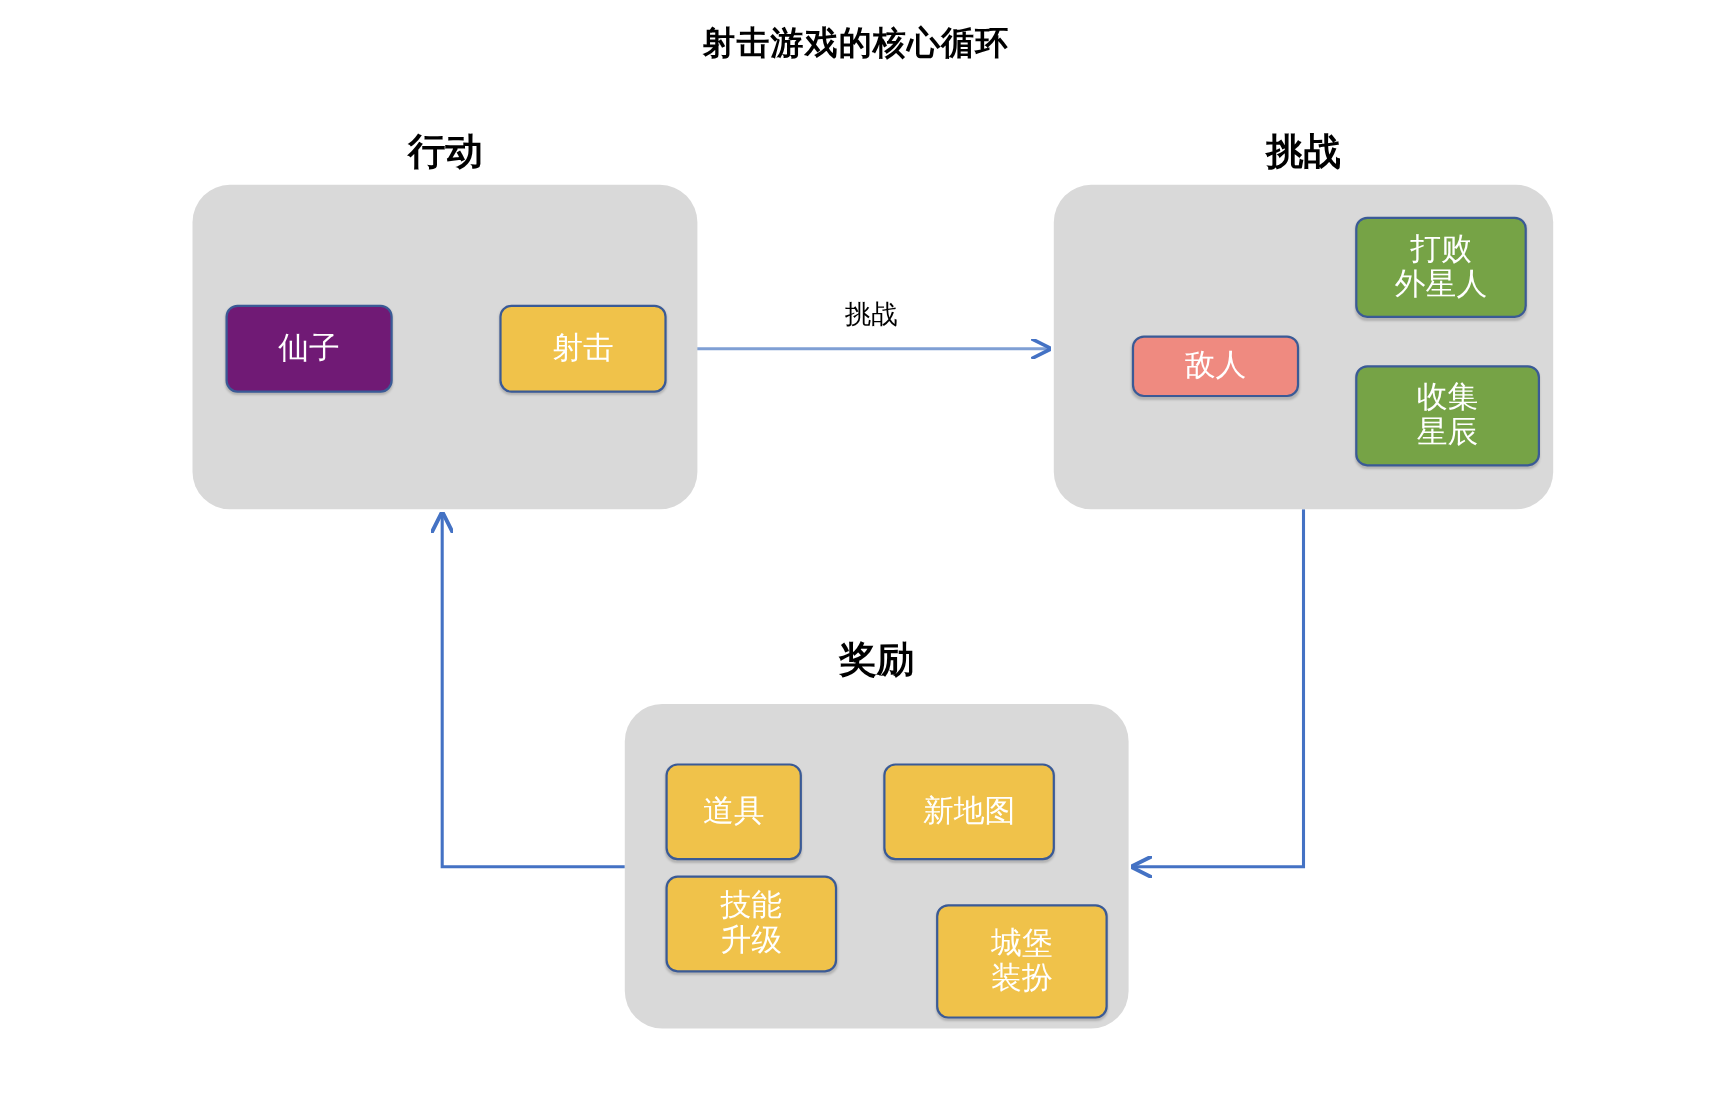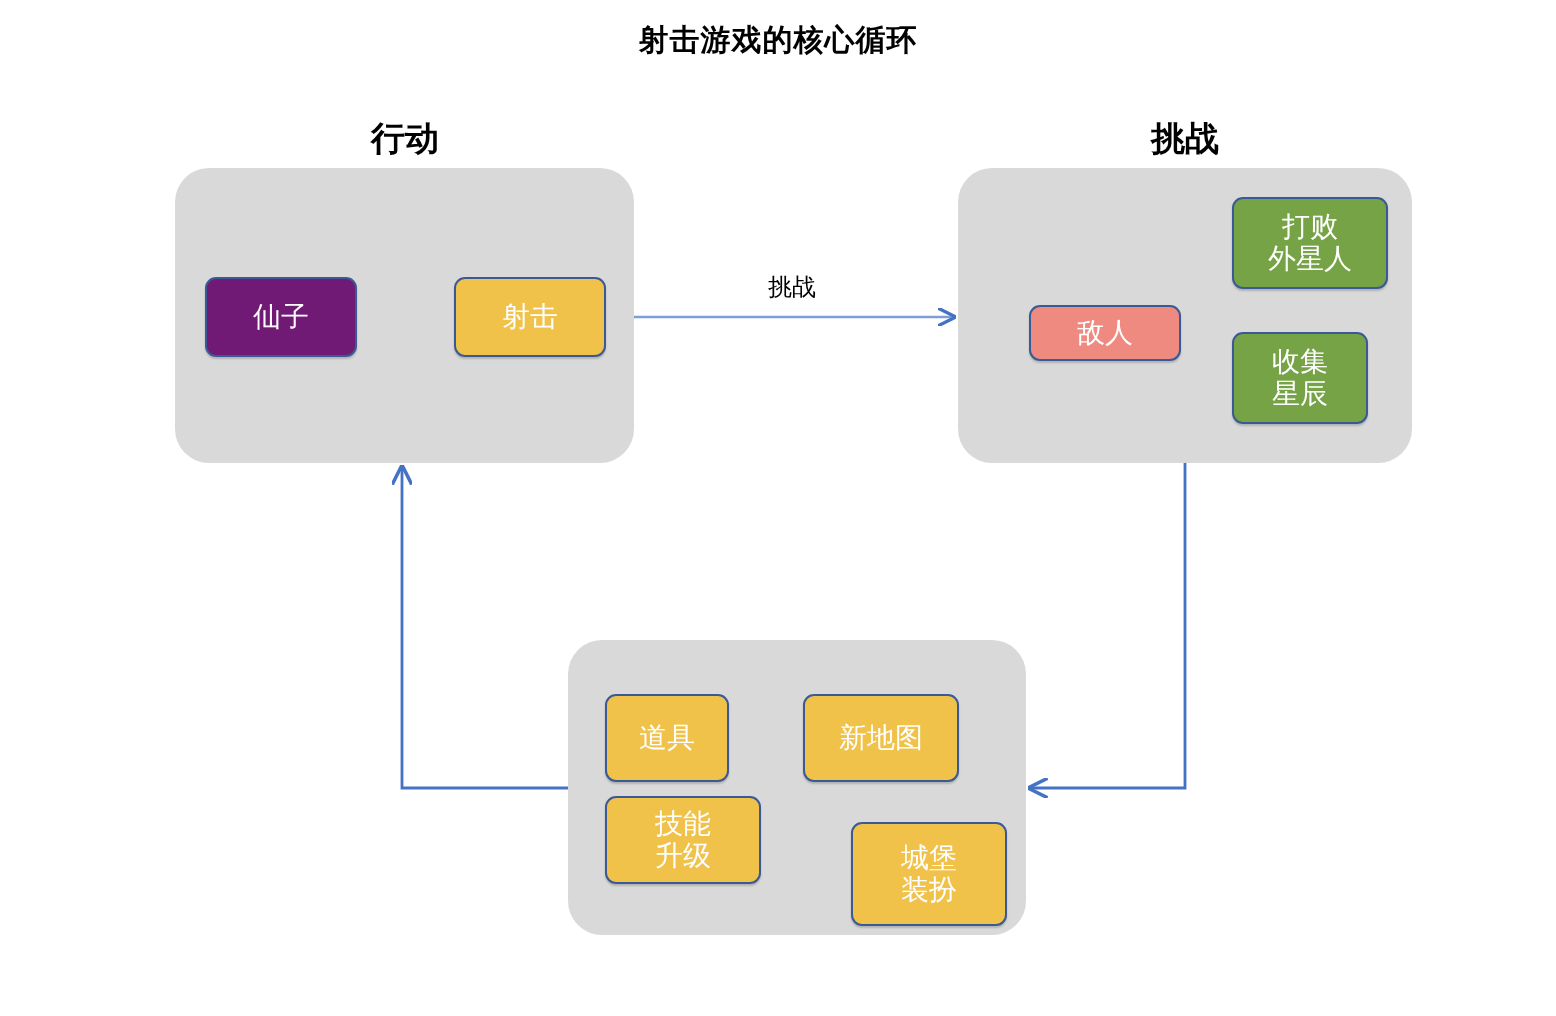--- a/index.html
+++ b/index.html
@@ -136,23 +136,24 @@
 
   <div class="group-label" style="left:1075px; top:118px; width:220px;">挑战</div>
 
   <div class="group-box" style="left:958px; top:168px; width:454px; height:295px;"></div>
 
   <div class="node red" style="left:1029px; top:277px; width:152px; height:56px;margin-top:28px;">敌人</div>
 
   <div class="node green" style="left:1232px; top:197px; width:156px; height:92px;">打败
 外星人</div>
 
-  <div class="node green" style="left:1232px; top:332px; width:136px; height:92px;">收集
+  <div class="node green" style="left:1232px; top:332px; width:168px; height:92px;">收集
 星辰</div>
 
+  <div class="group-label" style="left:687px; top:580px; width:220px;">奖励</div>
 
   <div class="group-box" style="left:568px; top:640px; width:458px; height:295px;"></div>
 
   <div class="node yellow" style="left:605px; top:694px; width:124px; height:88px;">道具</div>
 
   <div class="node yellow" style="left:803px; top:694px; width:156px; height:88px;text-align:center;">新地图</div>
 
   <div class="node yellow" style="left:605px; top:796px; width:156px; height:88px;">技能
 升级</div>
 

